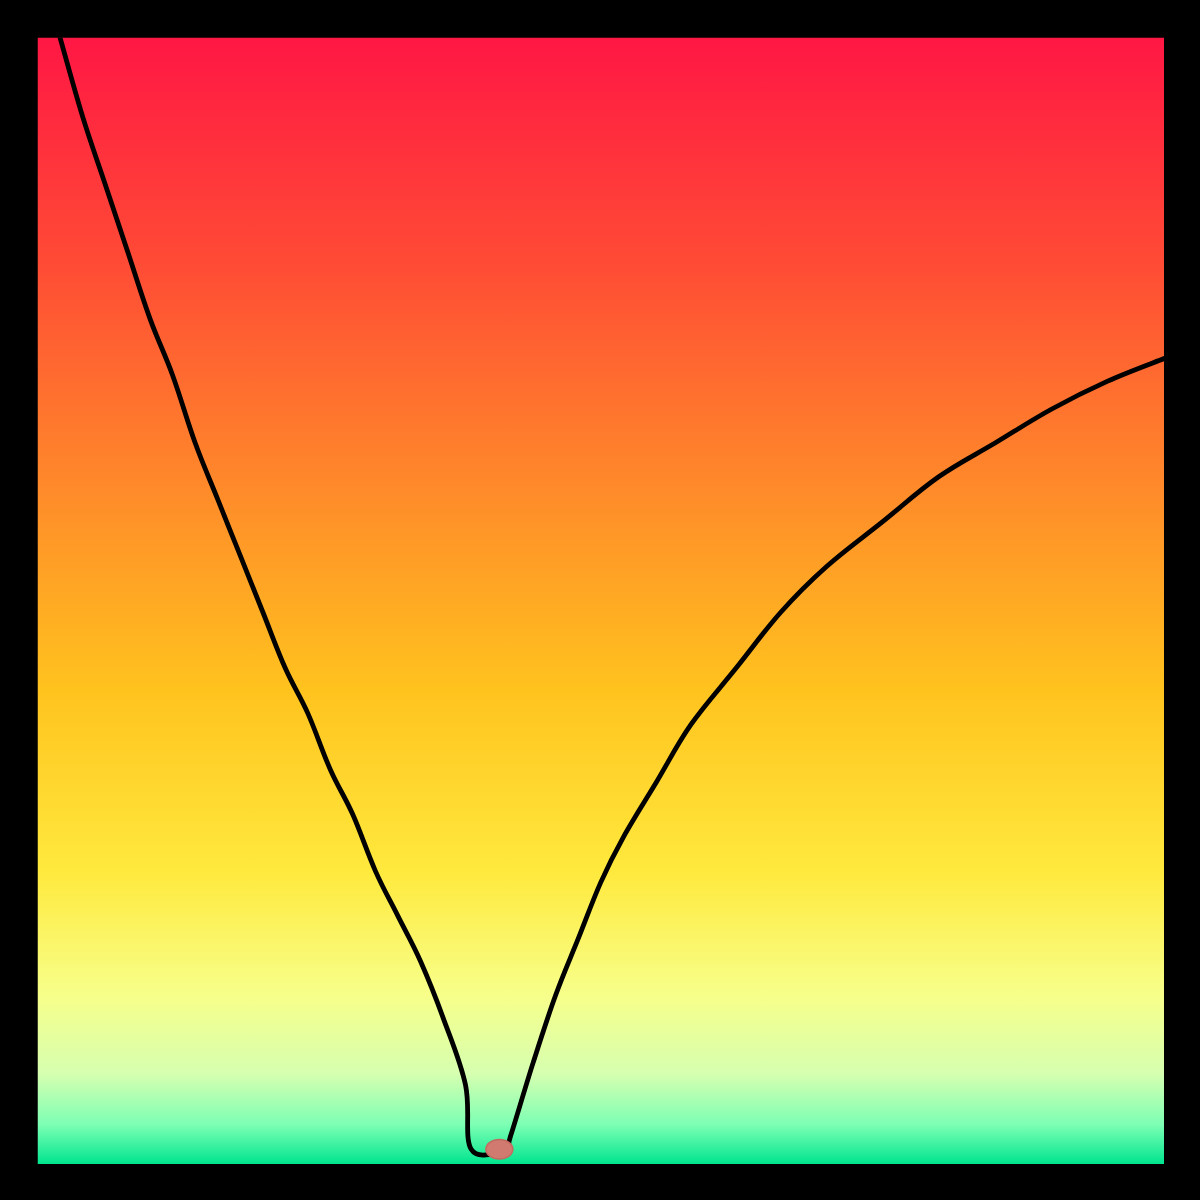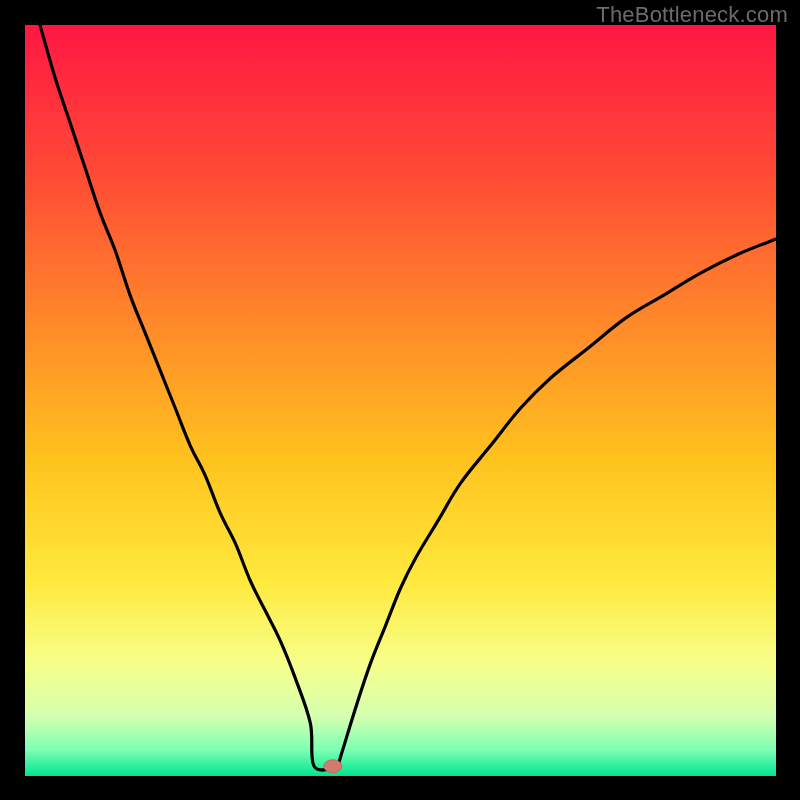--- a/index.html
+++ b/index.html
@@ -34,21 +34,20 @@
     top: 25px;
     width: 751px;
     height: 751px;
     display: block;
   }
 </style>
 </head>
 <body>
 <div class="frame">
 
-  <div class="watermark">TheBottleneck.com</div>
 
   <svg class="plot" viewBox="0 0 751 751" preserveAspectRatio="none">
     <defs>
       <linearGradient id="bg-grad" x1="0" y1="0" x2="0" y2="1">
           <stop offset="0%" stop-color="#ff1744"></stop>
           <stop offset="20%" stop-color="#ff4b35"></stop>
           <stop offset="40%" stop-color="#ff8a2a"></stop>
           <stop offset="57.99999999999999%" stop-color="#ffc31e"></stop>
           <stop offset="74%" stop-color="#ffe93d"></stop>
           <stop offset="85%" stop-color="#f7ff8a"></stop>

